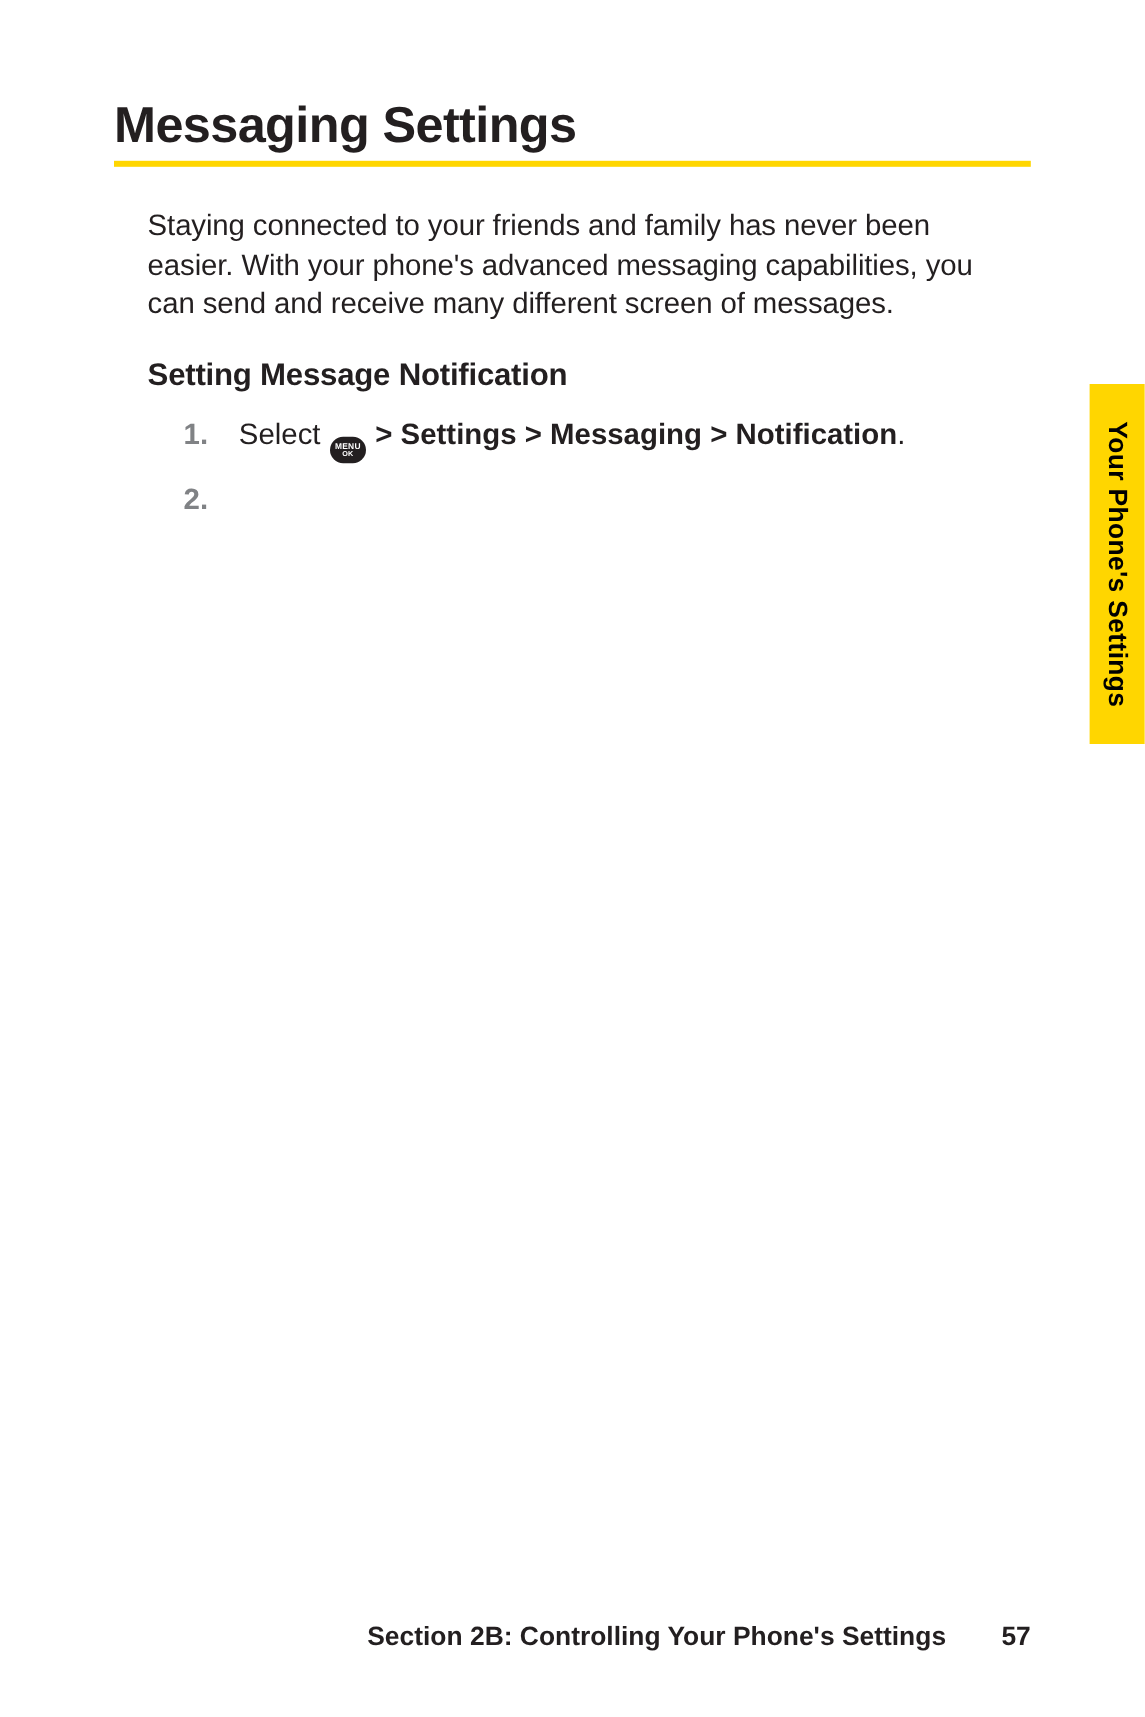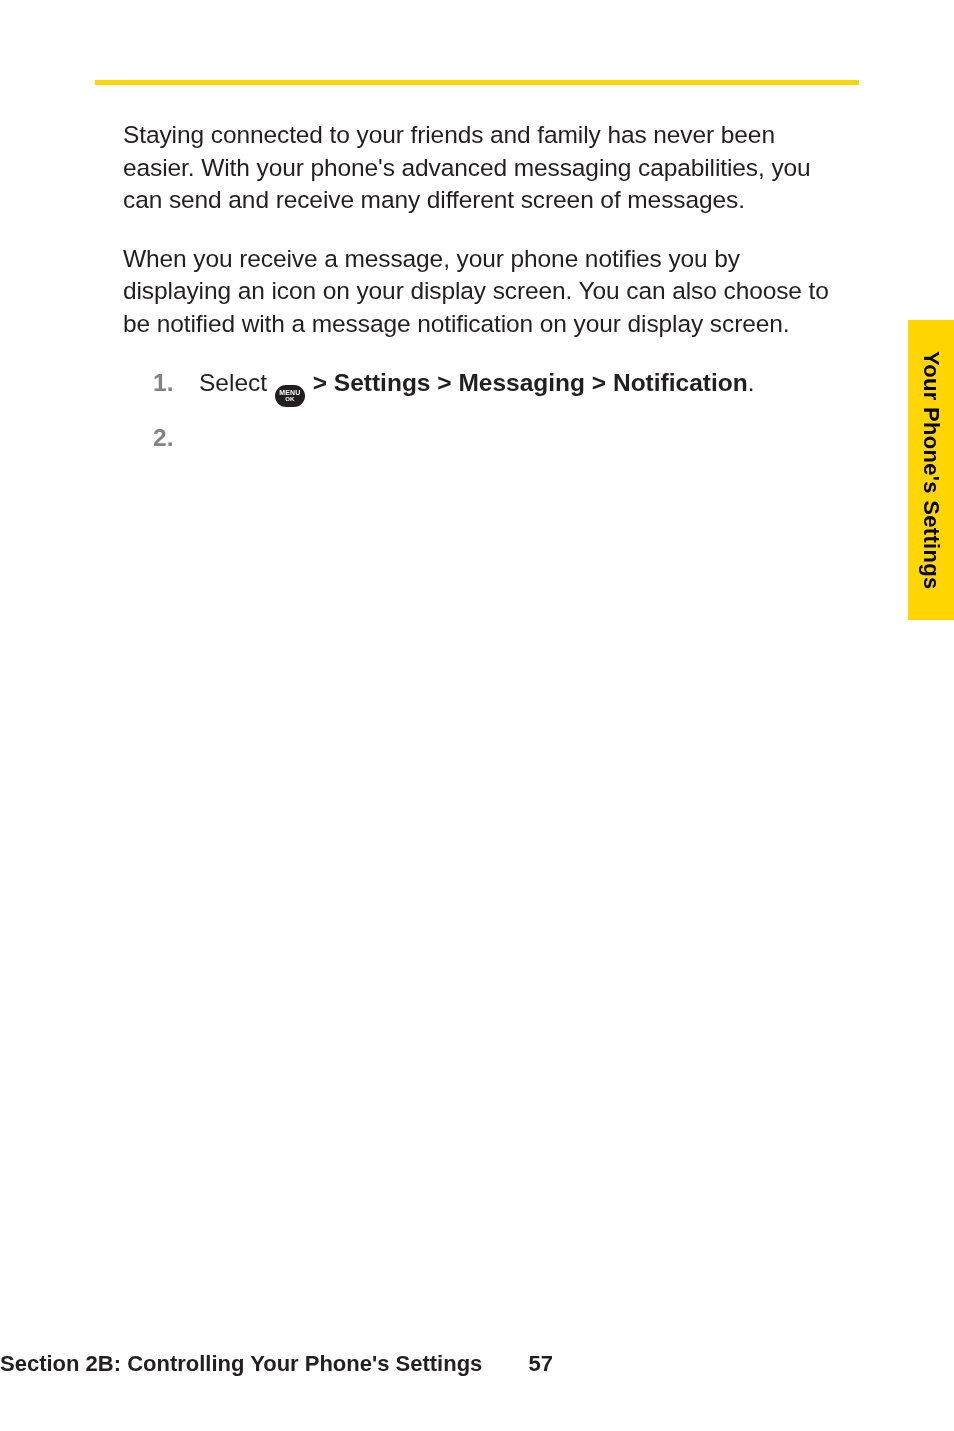--- a/index.html
+++ b/index.html
@@ -14,41 +14,42 @@
   .subhead { font-size: 26px; font-weight: 700; margin-bottom: 18px; margin-top: 6px; letter-spacing: -0.2px; }
   .gray-lead { color: #808285; font-weight: 700; font-size: 24px; margin-bottom: 20px; letter-spacing: -0.2px; }
   ol.steps { list-style: none; padding-left: 30px; }
   ol.steps li { display: flex; align-items: baseline; margin-bottom: 14px; font-size: 24.5px; line-height: 1.35; }
   ol.steps .num { color: #808285; font-weight: 700; width: 46px; flex-shrink: 0; }
   .bold { font-weight: 700; }
   .menu-icon { display: inline-flex; align-items: center; justify-content: center; width: 30px; height: 22px; background: #231f20; border-radius: 11px; vertical-align: -4px; margin: 0 1px; }
   .menu-icon .t1 { font-size: 7px; font-weight: 700; color: #fff; line-height: 1; display: block; text-align: center; letter-spacing: 0.2px; }
   .menu-icon .t2 { font-size: 6px; font-weight: 700; color: #fff; line-height: 1; display: block; text-align: center; letter-spacing: 0.2px; }
   .menu-icon-inner { display: flex; flex-direction: column; align-items: center; justify-content: center; }
-  .footer { position: absolute; bottom: 54px; left: 0; width: 954px; padding-right: 95px; font-size: 22px; font-weight: 700; color: #231f20; }
+  .footer { position: absolute; bottom: 54px; left: 0; width: 954px; text-align: right; padding-right: 95px; font-size: 22px; font-weight: 700; color: #231f20; }
   .footer .pgno { display: inline-block; margin-left: 40px; font-weight: 700; }
 </style>
 </head>
 <body>
 
 <div class="page">
 
   <div class="side-tab">
     <span>Your Phone's Settings</span>
   </div>
 
+  <div class="title">Messaging Settings</div>
   <div class="rule"></div>
 
   <div class="body">
 
     <p class="para">Staying connected to your friends and family has never been easier. With your phone's advanced messaging capabilities, you can send and receive many different screen of messages.</p>
 
 
+    <div class="subhead">Setting Message Notification</div>
 
-    <p class="para">When you receive a message, your phone notifies you by displaying an icon on your display screen. You can also choose to be notified with a message notification on your display screen.</p>
 
 
     <ol class="steps">
       <li>
         <span class="num">1.</span>
         <span>
           <span>Select </span><span class="menu-icon">
               <span class="menu-icon-inner">
                 <span class="t1">MENU</span>
                 <span class="t2">OK</span>

